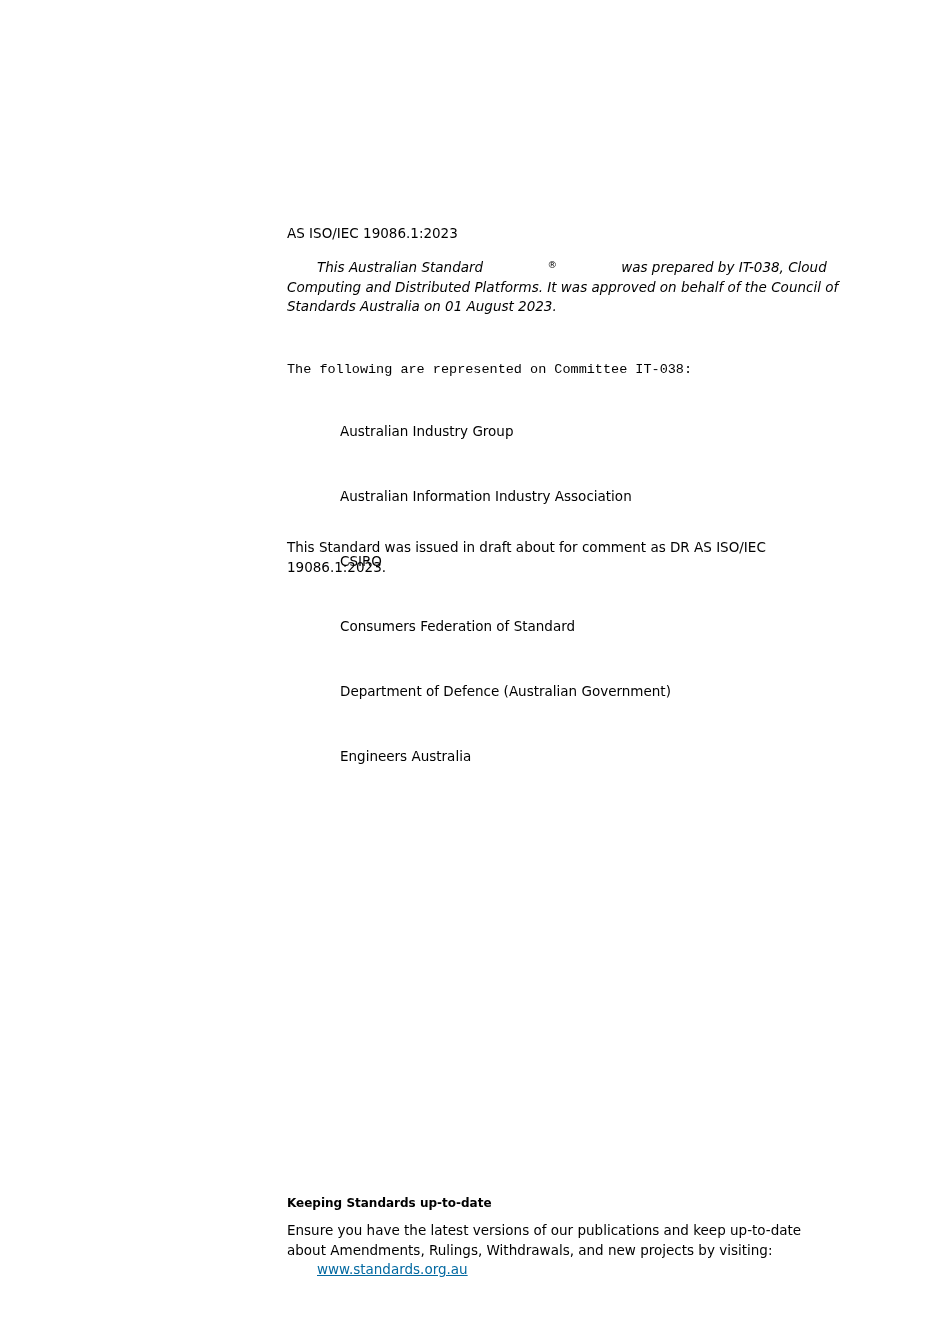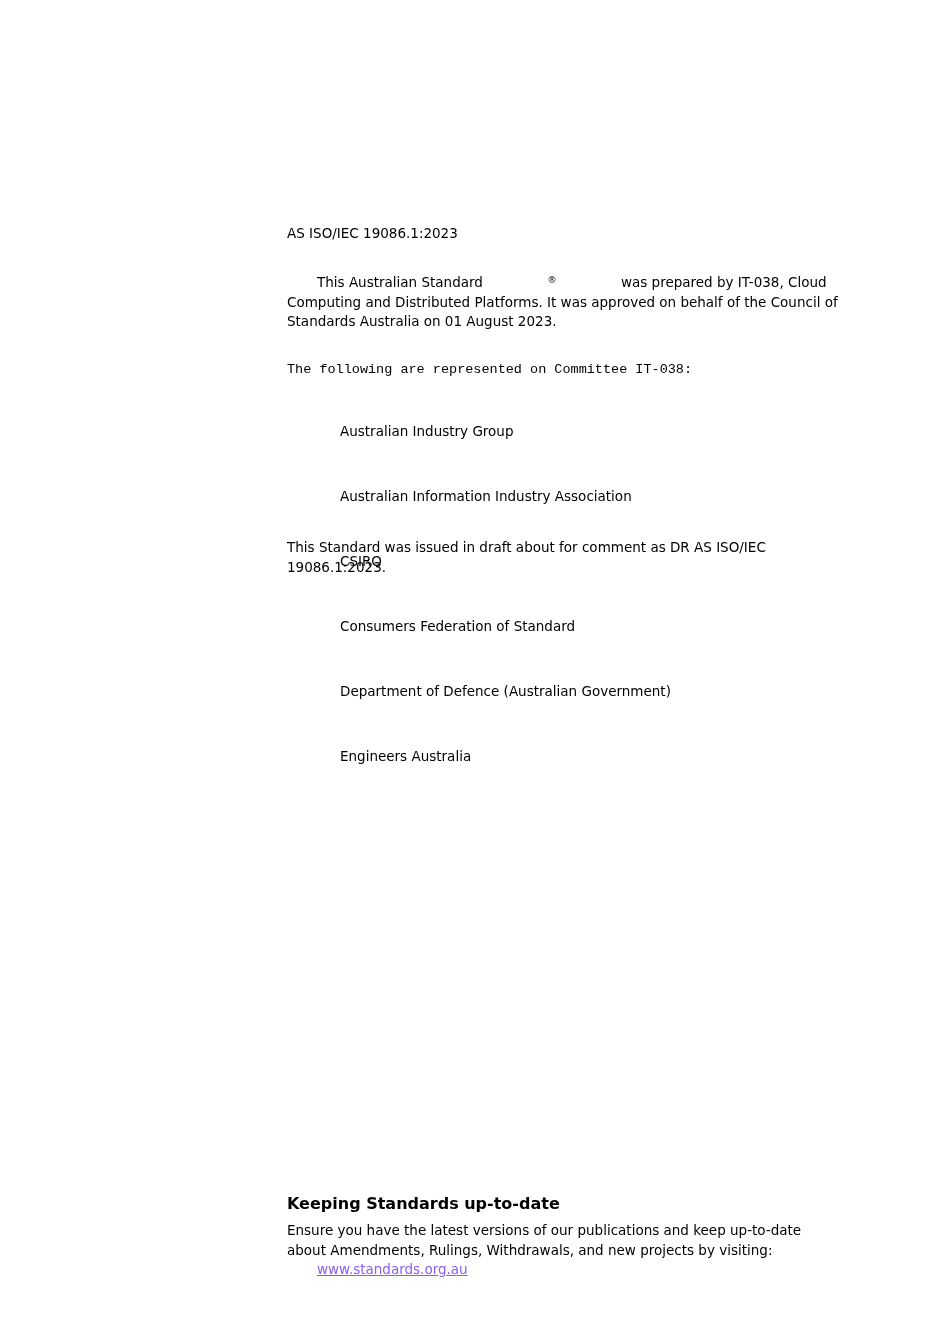--- a/index.html
+++ b/index.html
@@ -19,40 +19,40 @@
   .block {
     position: absolute;
     left: 185px;
     width: 588px;
     font-size: 13.5px;
     line-height: 19.5px;
     text-align: left;
     color: #000000;
   }
   .designation { top: 122px; }
-  .para-prepared { top: 168px; }
+  .para-prepared { top: 153px; font-style: italic; }
   .para-published { top: 218px; }
   .para-committee-intro { top: 258px; font-family: Liberation Mono, monospace; }
   .committee-list {
     top: 291px;
     left: 208px;
     width: 560px;
     line-height: 17px;
   }
   .committee-list .member { display: block; }
   .para-draft { top: 436px; }
   .heading-keeping {
     top: 1092px;
     font-weight: bold;
-    font-size: 16px;
+    font-size: 12px;
   }
   .para-ensure { top: 1119px; }
   .link-line { top: 1158px; }
   .link-line a {
-    color: #8b5cf6;
+    color: #0369a1;
     text-decoration: underline;
     cursor: pointer;
   }
   .isbn-line { top: 1245px; text-align: right; }
   .reg {
     font-size: 9.5px;
     vertical-align: 4px;
   }
 </style>
 </head>

